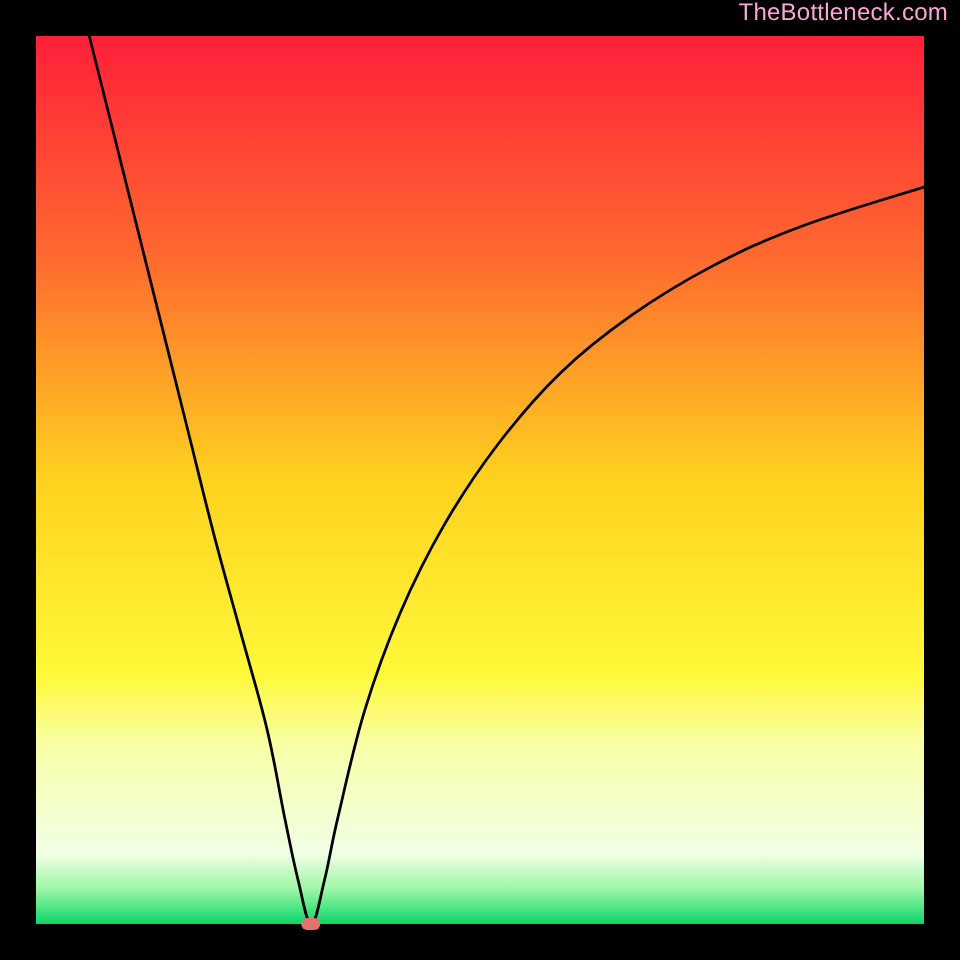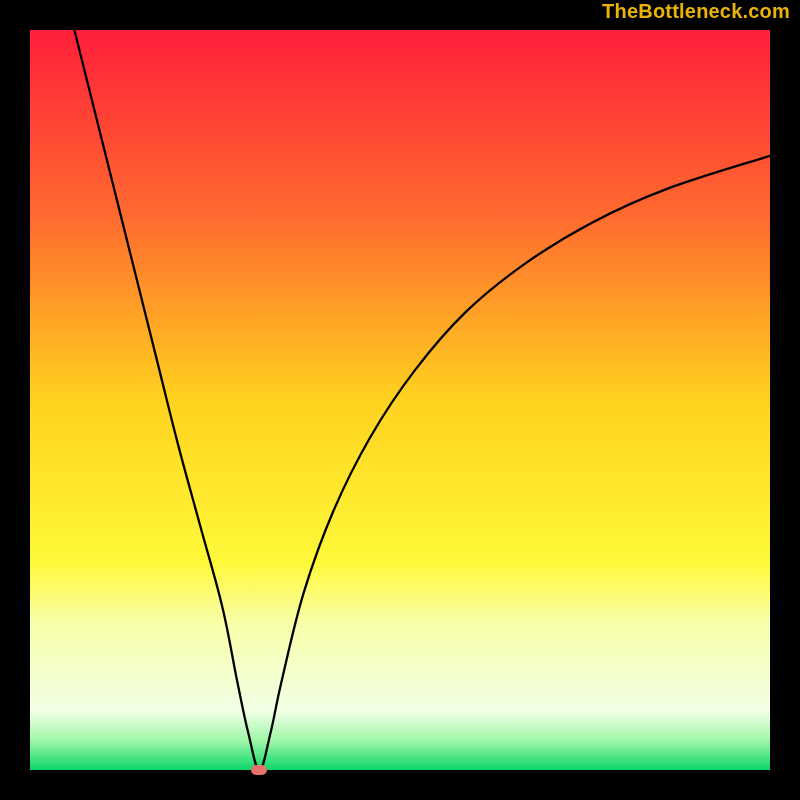--- a/index.html
+++ b/index.html
@@ -14,23 +14,23 @@
   .frame {
     position: relative;
     width: 800px;
     height: 800px;
     background: #000;
   }
   .watermark {
     position: absolute;
     top: 0;
     right: 10px;
-    color: #eab308;
+    color: #f9a8d4;
     font-size: 20px;
-    font-weight: 700;
+    font-weight: 400;
     letter-spacing: 0.2px;
     user-select: none;
   }
   .plot {
     position: absolute;
     left: 30px;
     top: 30px;
     width: 740px;
     height: 740px;
   }

